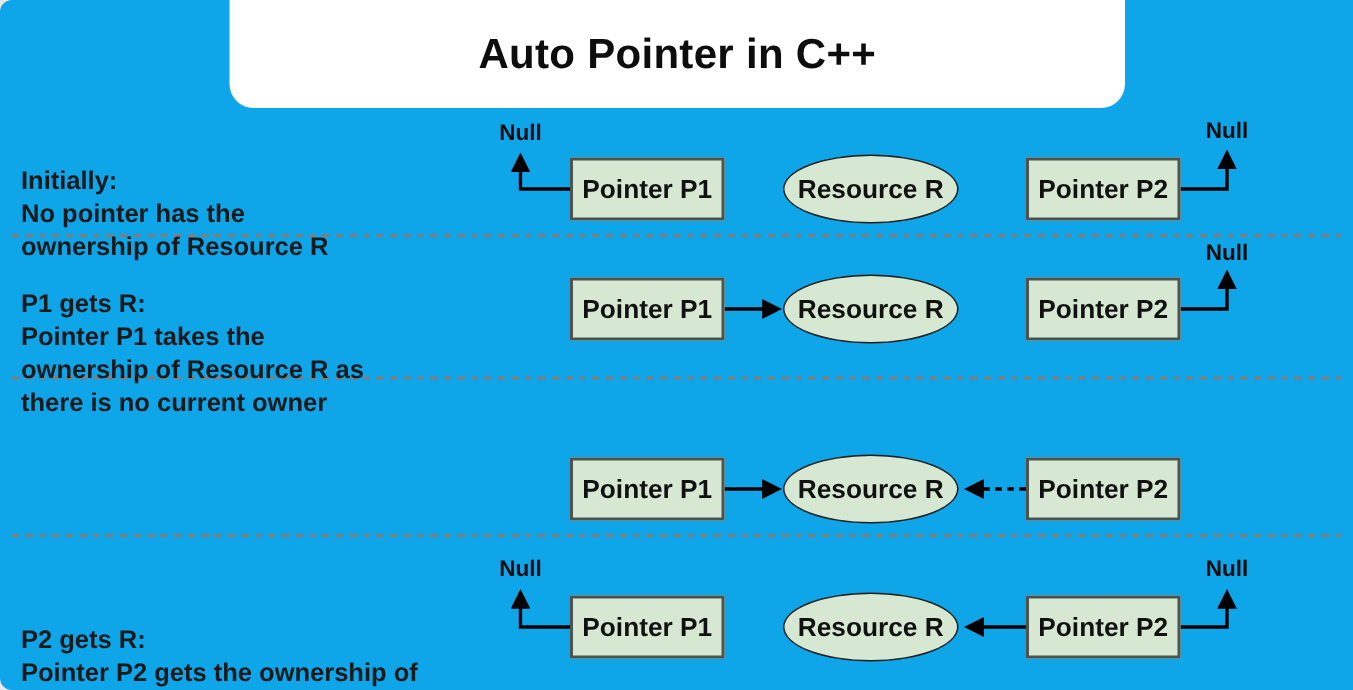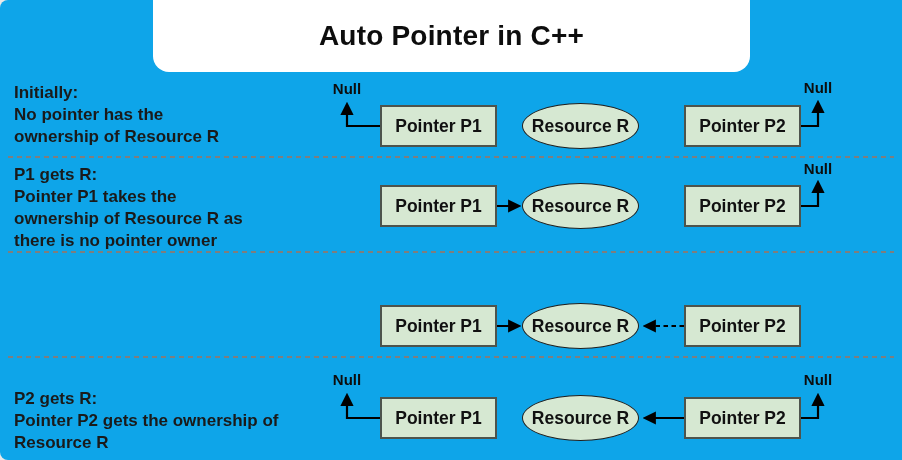--- a/index.html
+++ b/index.html
@@ -11,24 +11,24 @@
     position:absolute;left:153px;top:0;width:597px;height:72px;background:#ffffff;
     border-radius:0 0 16px 16px;display:flex;align-items:center;justify-content:center;
   }
   .title-card h1{margin:0;font-size:28px;font-weight:bold;color:#0d0d0d;letter-spacing:.2px;}
   .sep{
     position:absolute;left:8px;width:886px;height:2px;
     background:repeating-linear-gradient(90deg,#7e7e7e 0 5px,rgba(0,0,0,0) 5px 9px);
   }
   .caption{
     position:absolute;left:14px;font-size:17px;font-weight:bold;color:#1a1a1a;
-    line-height:22px;white-space:pre-line;
+    line-height:22px;white-space:pre-line;margin-top:28px;
   }
   .node{
-    position:absolute;width:117px;height:42px;background:#d6e8d2;border:2px solid #4d544d;
+    position:absolute;width:103px;height:42px;background:#d6e8d2;border:2px solid #4d544d;
     box-sizing:border-box;display:flex;align-items:center;justify-content:center;
     font-size:17.5px;font-weight:bold;color:#111;
   }
   .ellipse{
     position:absolute;width:117px;height:46px;background:#d6e8d2;border:1.5px solid #1f1f1f;
     border-radius:50%;box-sizing:border-box;display:flex;align-items:center;justify-content:center;
     font-size:17.5px;font-weight:bold;color:#111;
   }
   .null-label{
     position:absolute;font-size:15px;font-weight:bold;color:#0d0d0d;width:36px;text-align:center;
@@ -76,21 +76,21 @@
 ownership of Resource R</div>
   <div class="null-label" style="left:329px;top:80px">Null</div>
   <div class="node" style="left:380px;top:105px">Pointer P1</div>
   <div class="ellipse" style="left:522px;top:103px">Resource R</div>
   <div class="node" style="left:684px;top:105px">Pointer P2</div>
   <div class="null-label" style="left:800px;top:79px">Null</div>
 
   <div class="caption" style="top:164px">P1 gets R:
 Pointer P1 takes the
 ownership of Resource R as
-there is no pointer owner</div>
+there is no current owner</div>
   <div class="node" style="left:380px;top:185px">Pointer P1</div>
   <div class="ellipse" style="left:522px;top:183px">Resource R</div>
   <div class="node" style="left:684px;top:185px">Pointer P2</div>
   <div class="null-label" style="left:800px;top:160px">Null</div>
 
   <div class="node" style="left:380px;top:305px">Pointer P1</div>
   <div class="ellipse" style="left:522px;top:303px">Resource R</div>
   <div class="node" style="left:684px;top:305px">Pointer P2</div>
 
   <div class="caption" style="top:388px">P2 gets R:

